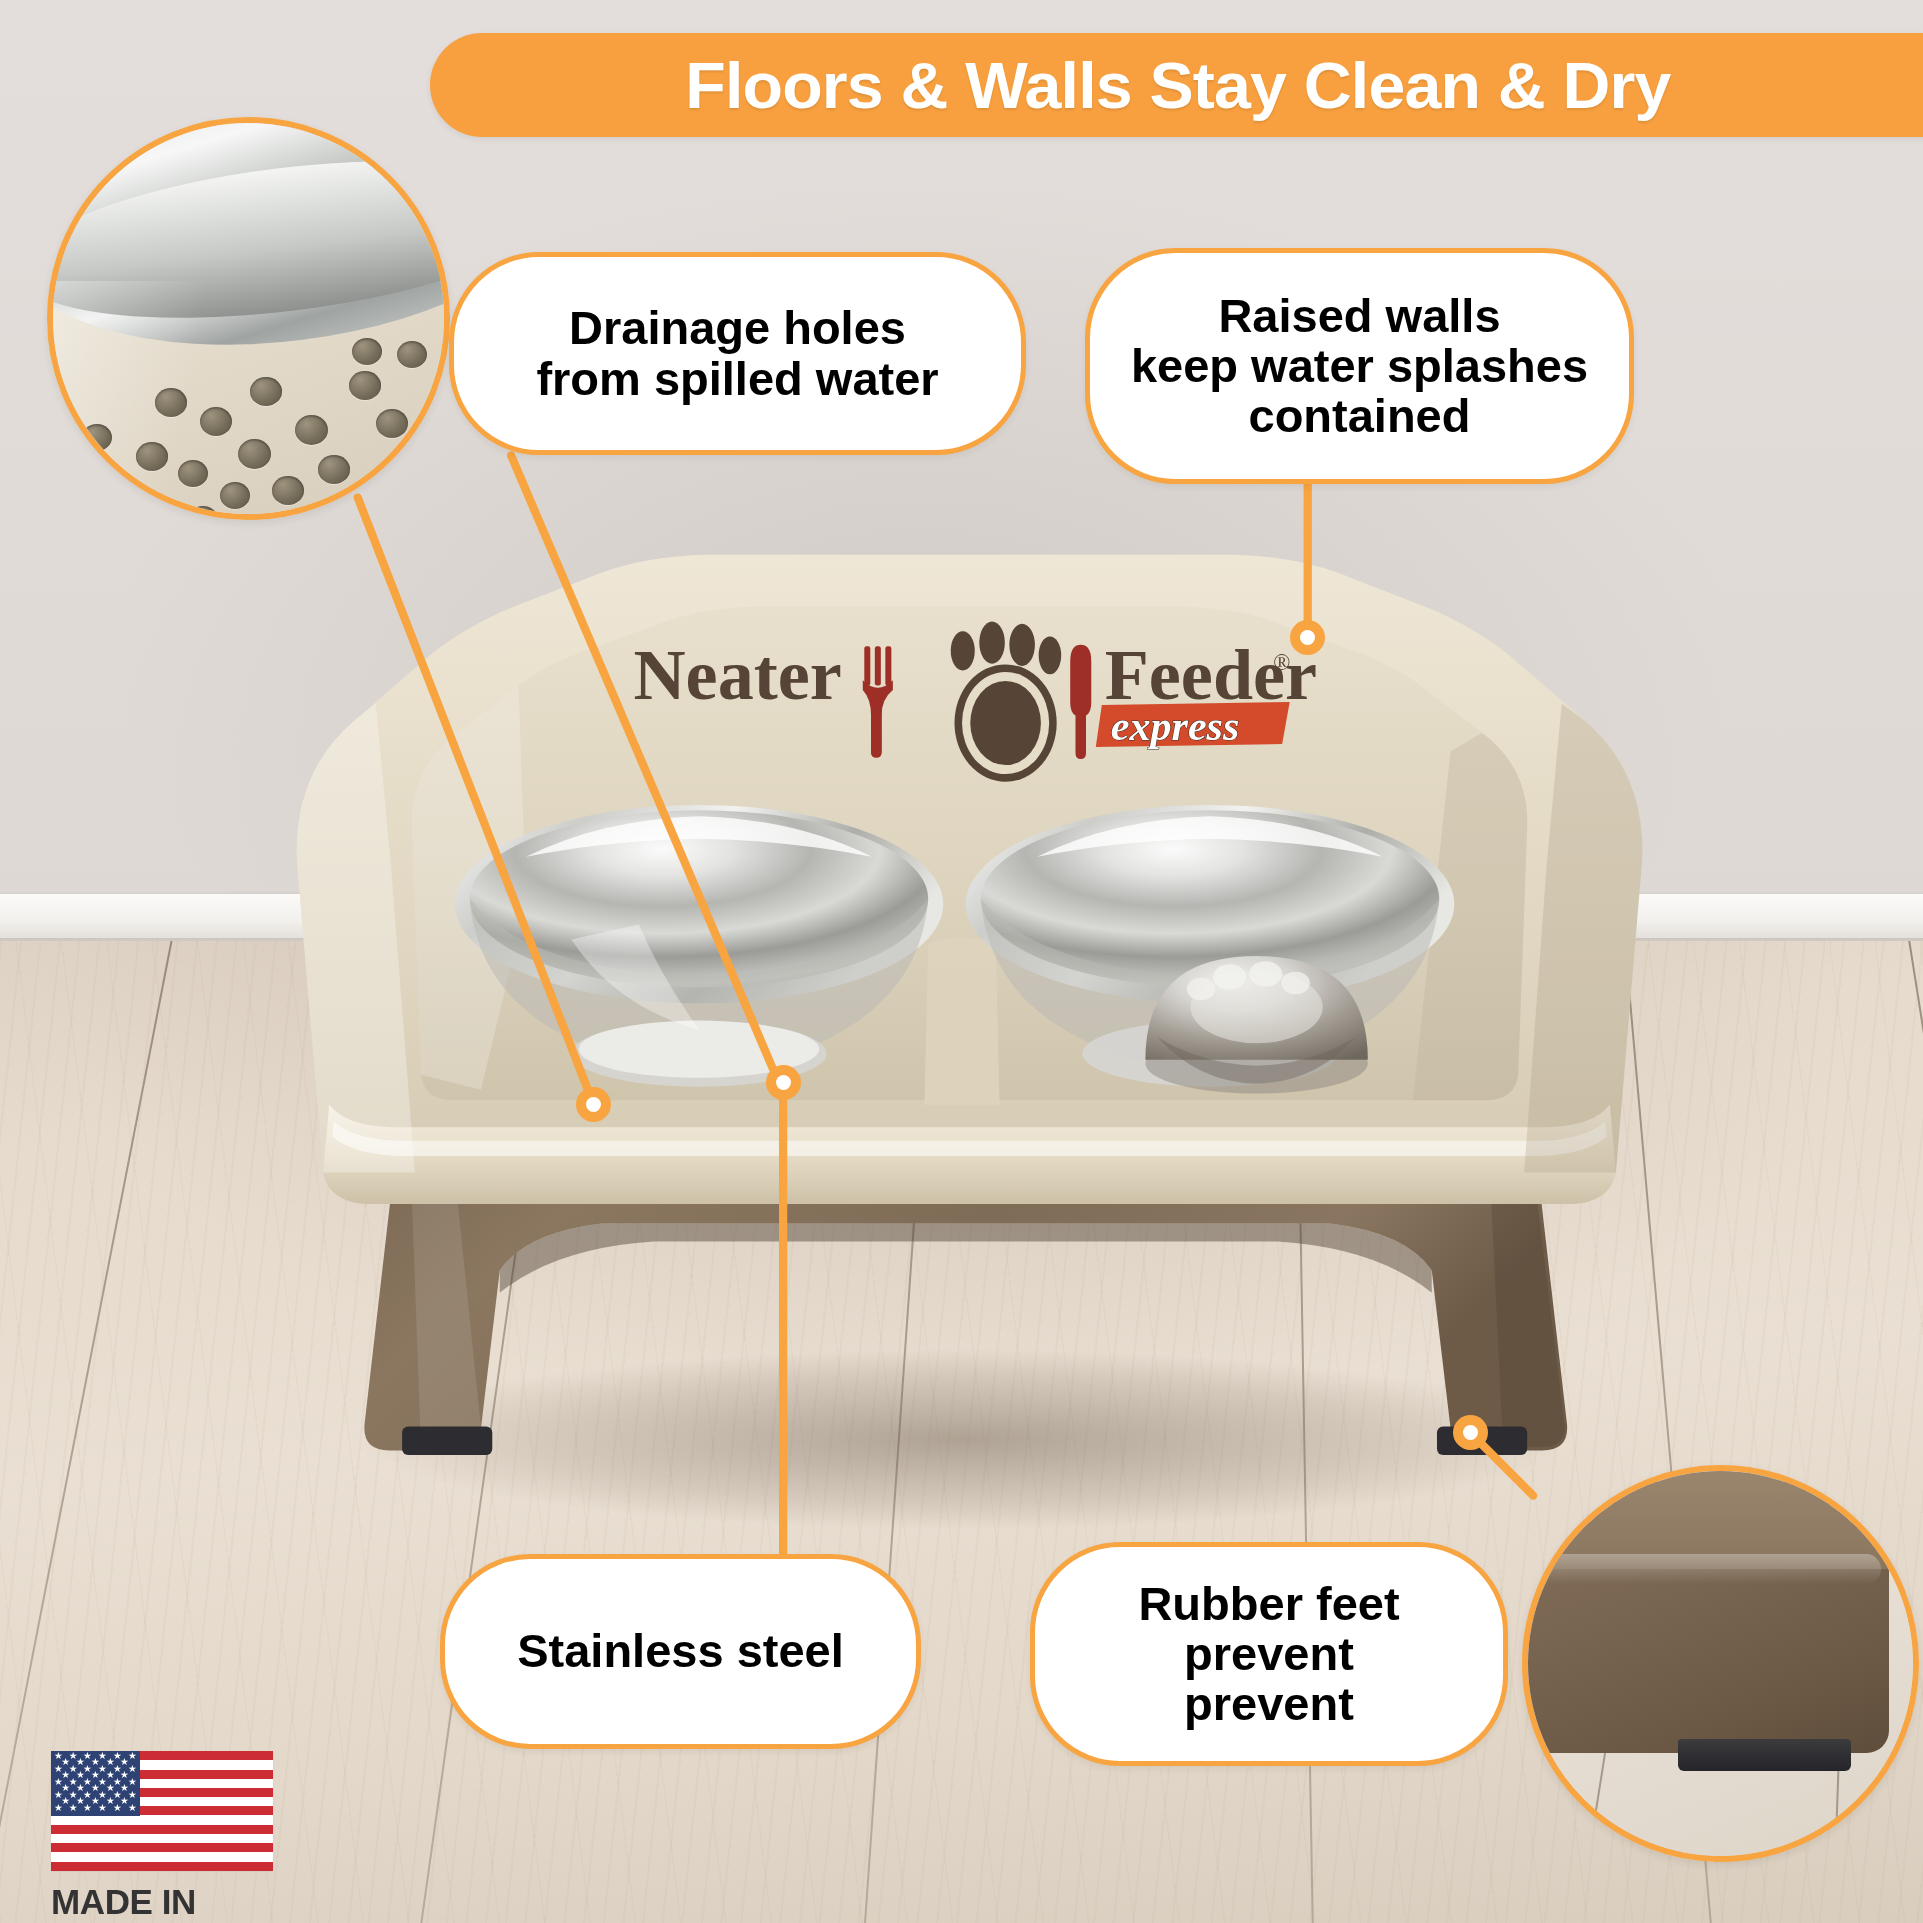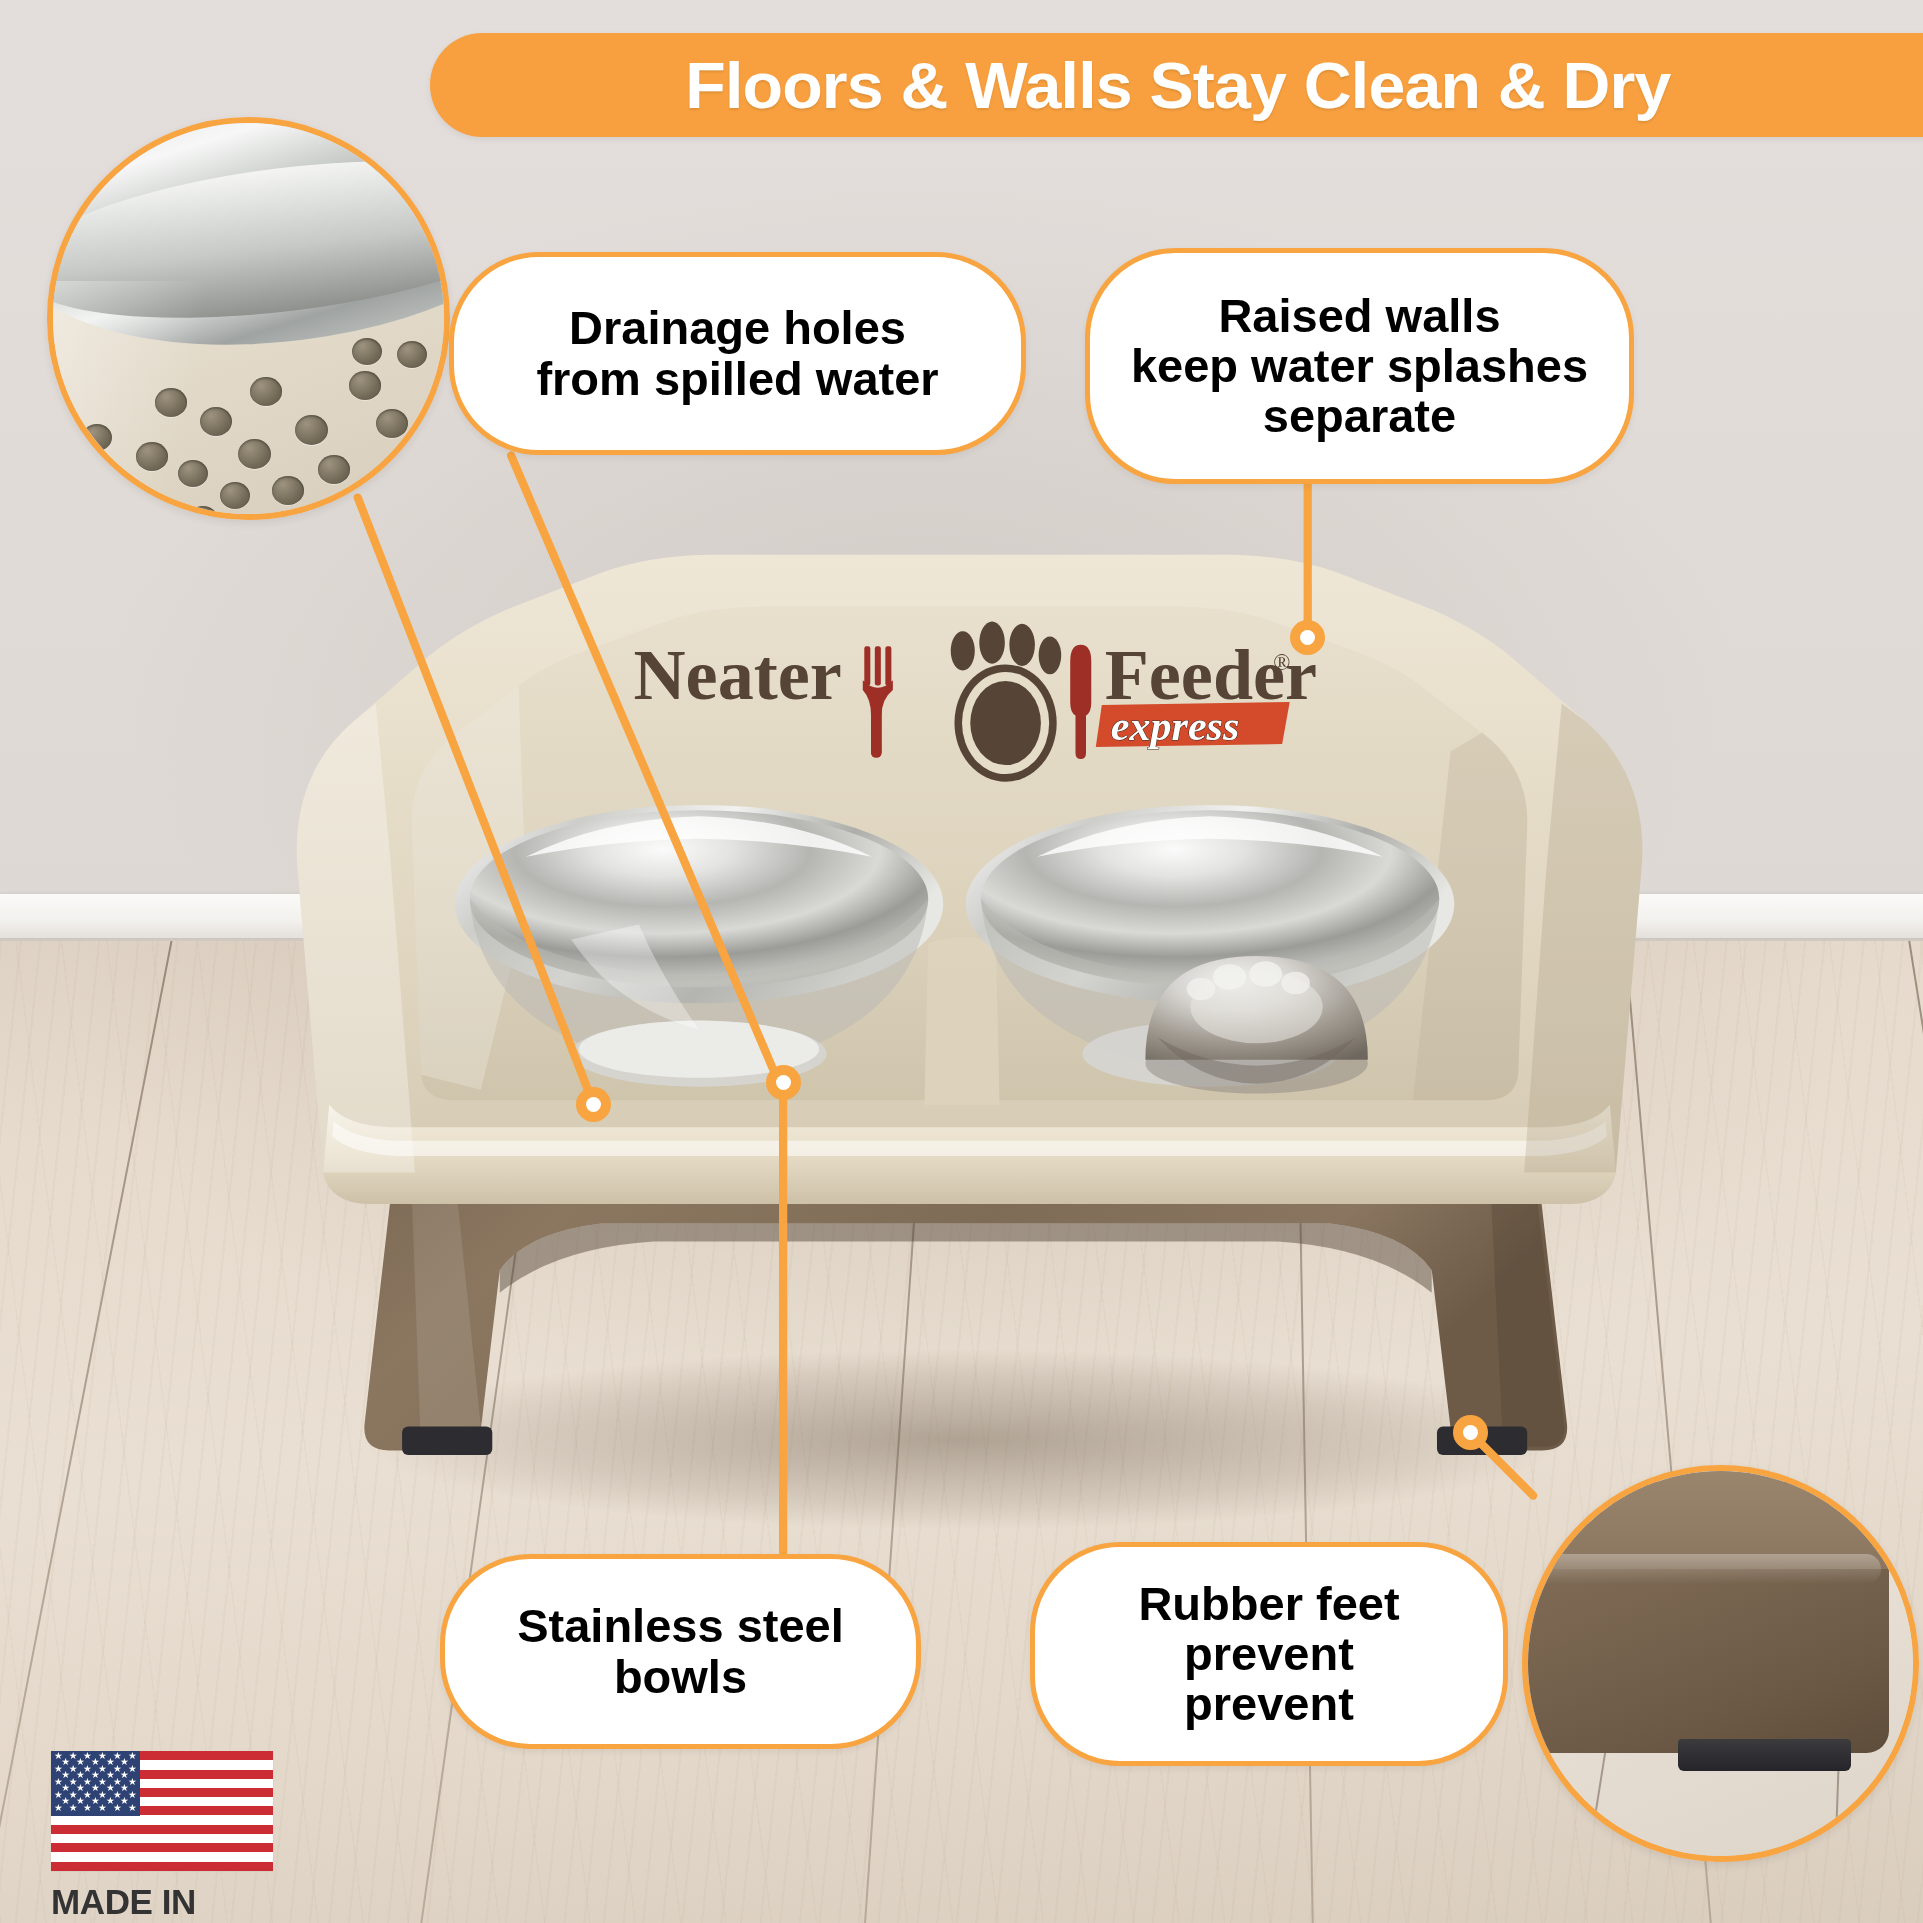--- a/index.html
+++ b/index.html
@@ -459,28 +459,27 @@
     <span>
         <span style="display:block">Drainage holes</span>
         <span style="display:block">from spilled water</span>
       </span>
   </div>
 
   <div class="bubble" id="bubble-walls">
     <span>
         <span style="display:block">Raised walls</span>
         <span style="display:block">keep water splashes</span>
-        <span style="display:block">separate</span>
+        <span style="display:block">contained</span>
       </span>
   </div>
 
   <div class="bubble" id="bubble-bowls">
     <span>
         <span style="display:block">Stainless steel</span>
-        <span style="display:block">bowls</span>
       </span>
   </div>
 
   <div class="bubble" id="bubble-feet">
     <span>
         <span style="display:block">Rubber feet</span>
         <span style="display:block">prevent</span>
         <span style="display:block">prevent</span>
       </span>
   </div>

